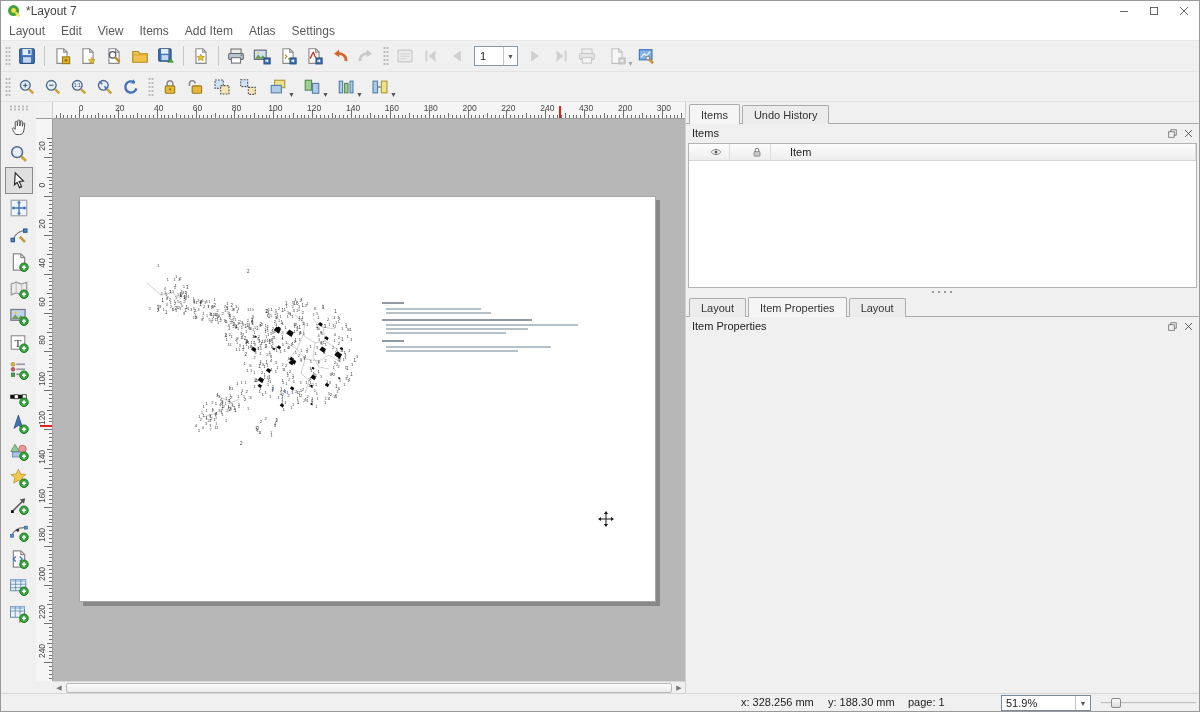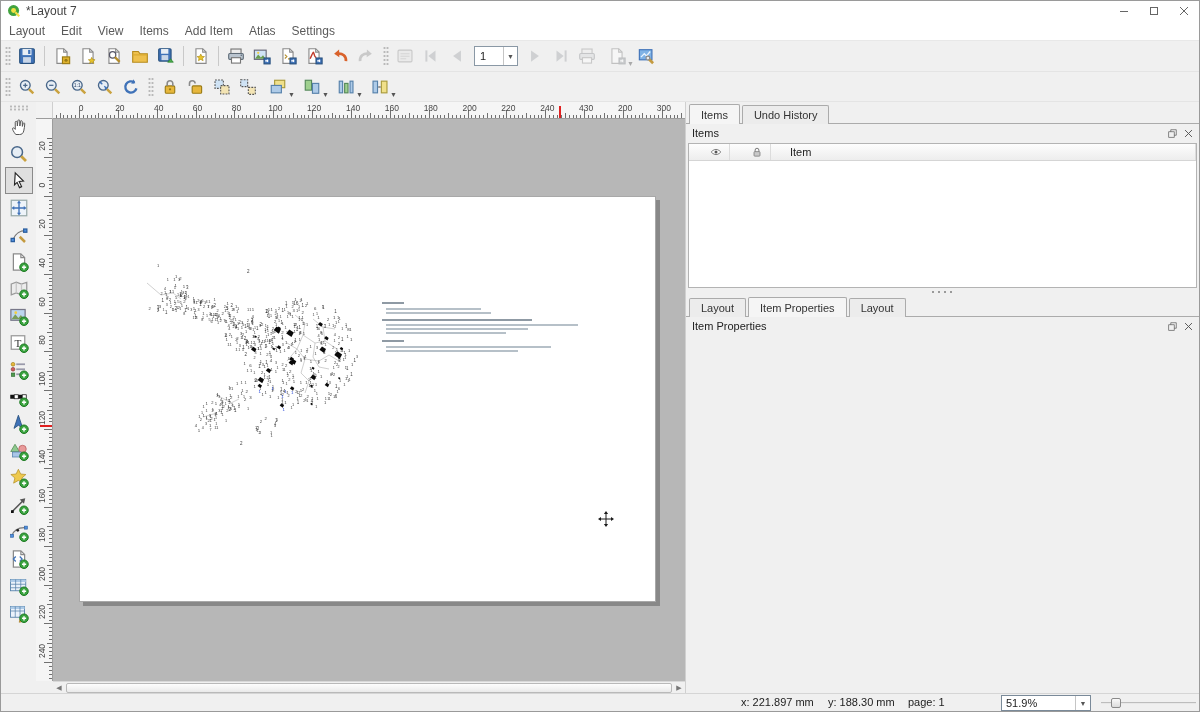--- a/index.html
+++ b/index.html
@@ -1697,21 +1697,21 @@
                 <path d="M3 3l10 10M13 3L3 13" stroke="#555" stroke-width="1.4"></path>
               </svg>
             </span>
         </span>
       </div>
       <div id="propbody"></div>
     </div>
   </div>
 
   <div id="statusbar">
-    <span class="sb" style="left:740px">x: 221.897 mm</span>
+    <span class="sb" style="left:740px">x: 328.256 mm</span>
     <span class="sb" style="left:827px">y: 188.30 mm</span>
     <span class="sb" style="left:907px">page: 1</span>
     <div id="sb-combo">
       <span class="cval">51.9%</span>
       <span class="carrow">▼</span>
     </div>
     <div id="sb-slider">
       <div class="track"></div>
       <div class="handle"></div>
     </div>

